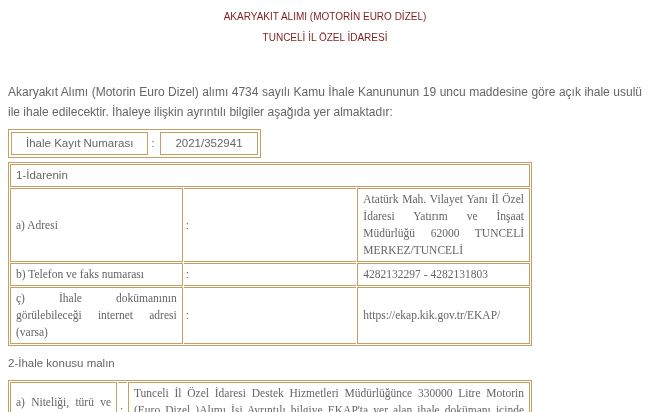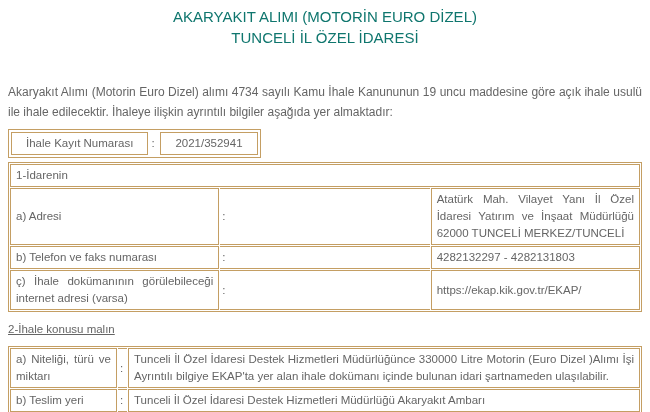--- a/index.html
+++ b/index.html
@@ -10,24 +10,24 @@
   body{
     width:650px;height:412px;overflow:hidden;background:#ffffff;
     font-family:"Liberation Sans","DejaVu Sans",sans-serif;
     color:var(--tc);
   }
   .page{padding:0 8px;}
 
   .title{
     margin:6px 0 0 0;
     text-align:center;
-    font-size:15px;
+    font-size:10px;
     font-weight:400;
     line-height:21px;
-    color:#0f766e;
+    color:#7f1d1d;
   }
 
   .intro{
     margin:35px 0 0 0;
     font-size:12px;
     line-height:19.5px;
     text-align:justify;
   }
 
   table{border-collapse:separate;color:var(--tc);}
@@ -42,48 +42,47 @@
   .ikn td{
     border:1px solid var(--bc);
     padding:2px 14px;
     line-height:17px;
     white-space:nowrap;
   }
   .ikn td.nb{border:none;padding:2px 1px;width:6px;}
 
   
   .grid{
-    width:634px;
+    width:524px;
     border:1px solid var(--bc);
     border-spacing:1px;
     font-size:11.5px;
     table-layout:fixed;
   }
   .grid td{
     border:1px solid var(--bc);
     padding:2px 5px;
     line-height:17px;
     vertical-align:middle;
     overflow:hidden;
   }
   .grid td.colon{
     border-left:none;border-right:none;
     width:7px;padding:2px 0 2px 2px;
   }
   .t1{margin-top:4px;}
   .t1 td.lab{width:205px;}
   .t2 td.lab{width:95px;}
   .grid td.hdr{text-align:left;font-weight:400;}
-  .jus{text-align:justify;}
+  .jus{text-align:justify;font-family:Liberation Serif, serif;}
 
   .sec2h{
     margin:10px 0 9px 0;
     font-size:11.5px;
     line-height:15px;
-    text-decoration:underline;
   }
   .t2{margin-top:0;}
 </style>
 </head>
 <body>
 
 <div class="page">
 
   <h1 class="title">
     <div>AKARYAKIT ALIMI (MOTORİN EURO DİZEL)</div>

